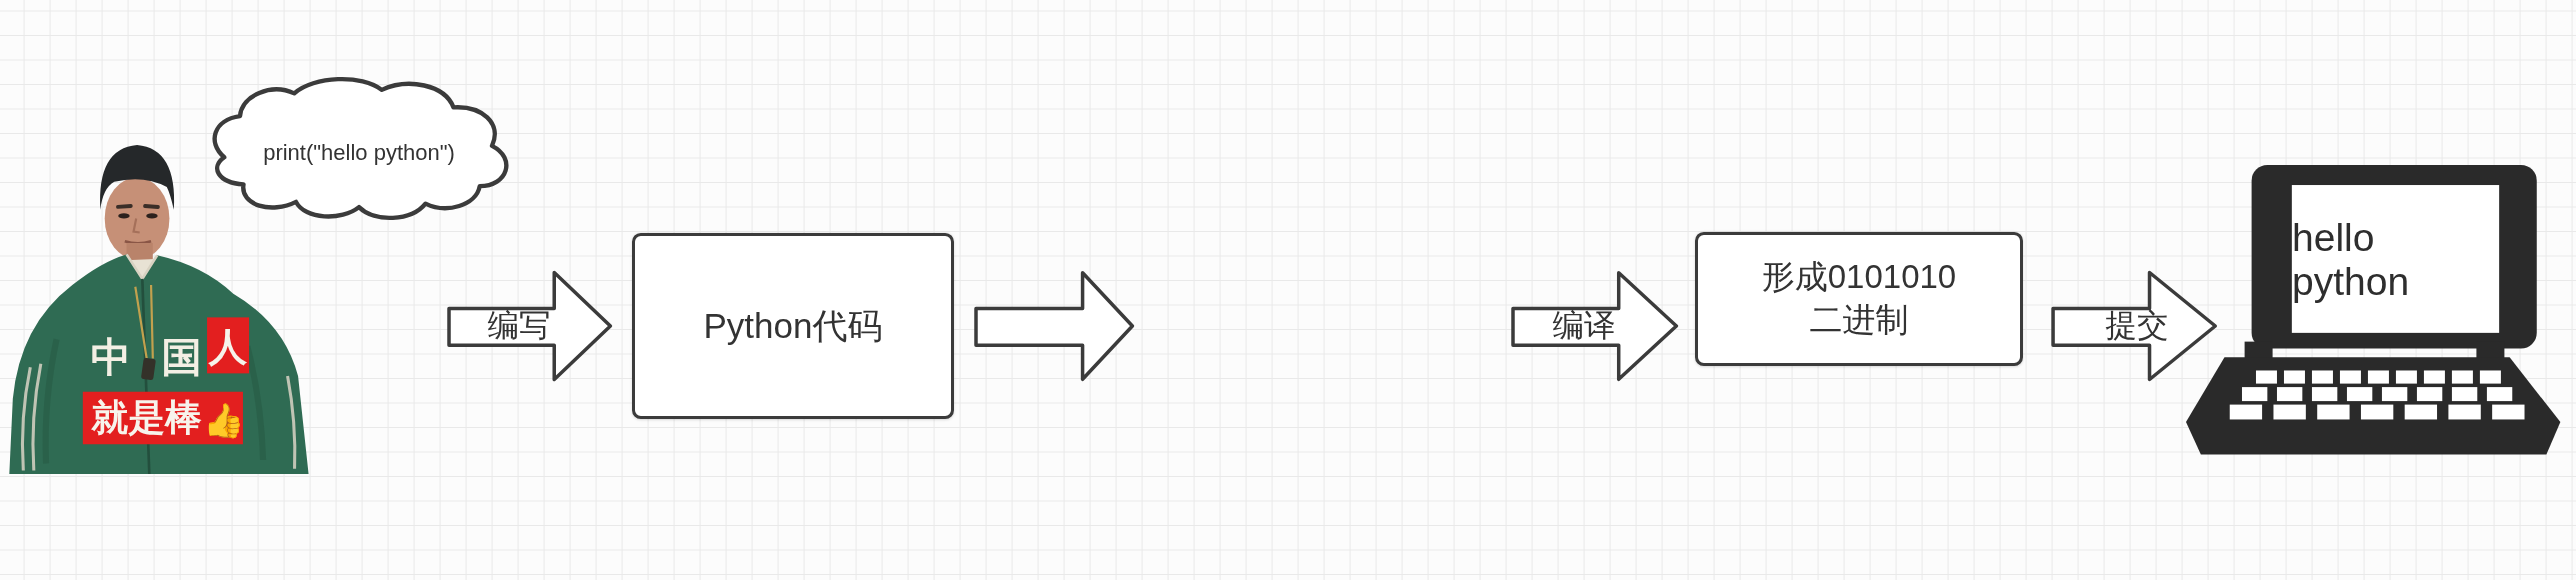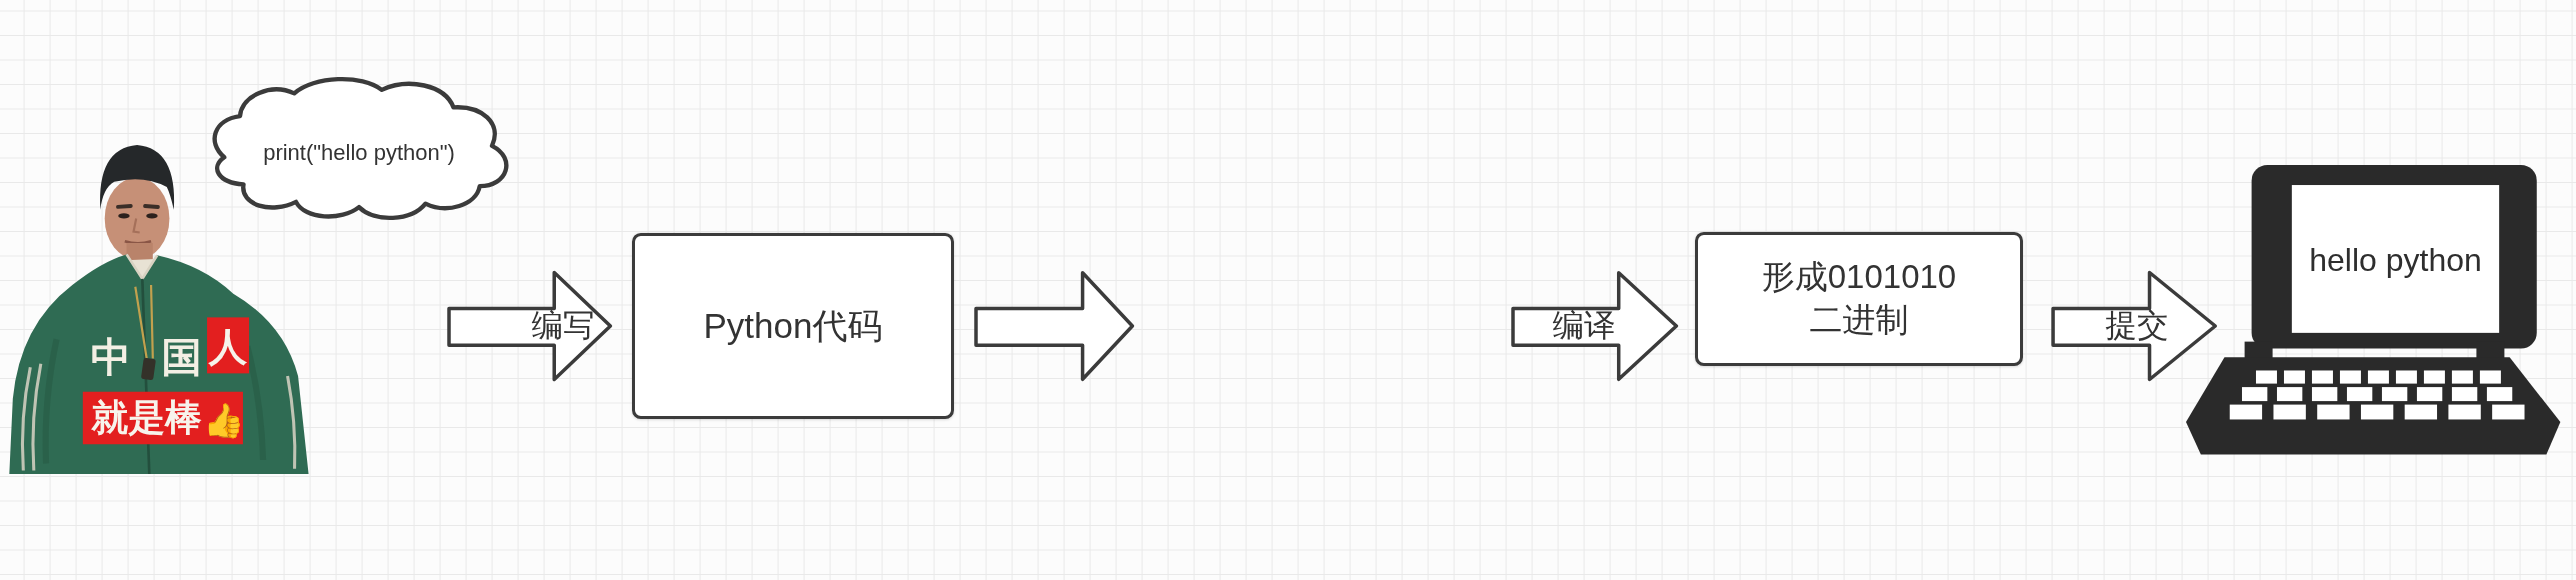--- a/index.html
+++ b/index.html
@@ -35,21 +35,21 @@
     height:42px;
   }
   .cloud-text{
     position:absolute;
     display:flex;align-items:center;justify-content:center;
     font-size:22px;color:#333333;
   }
   .screen-text{
     position:absolute;
     display:flex;align-items:center;justify-content:center;
-    font-size:32px;color:#2e2e2e;
+    font-size:39px;color:#2e2e2e;
   }
   svg{display:block;overflow:visible;}
 </style>
 </head>
 <body>
 
 <div id="canvas">
 
   <svg class="abs" style="left:4.4px;top:138px;" width="337" height="336" viewBox="0 0 385 384">
 
@@ -105,21 +105,21 @@
              C 252,168 210,170 192,152
              C 172,168 130,166 120,146
              C 92,160 56,150 60,126
              C 30,124 22,106 38,95 Z" fill="#ffffff" stroke="#3b3b3b" stroke-width="5" stroke-linejoin="round"></path>
   </svg>
   <div class="cloud-text" style="left:219px;top:137px;width:280px;height:31.5px;">print("hello python")</div>
 
   <svg class="abs" style="left:449px;top:269px;" width="164" height="114" viewBox="0 0 187 130">
     <polygon points="0,45 120,45 120,4 184,65 120,126 120,87 0,87" fill="#ffffff" stroke="#3b3b3b" stroke-width="4" stroke-linejoin="round"></polygon>
   </svg>
-  <div class="arrow-label" style="left:449px;top:305px;width:140px;padding-left:44px;">编写</div>
+  <div class="arrow-label" style="left:449px;top:305px;width:140px;">编写</div>
 
   <svg class="abs" style="left:976px;top:269px;" width="159" height="114" viewBox="0 0 182 130">
     <polygon points="0,45 122,45 122,4 179,65 122,126 122,87 0,87" fill="#ffffff" stroke="#3b3b3b" stroke-width="4" stroke-linejoin="round"></polygon>
   </svg>
   <div class="arrow-label" style="left:976px;top:305px;width:142px;"></div>
 
   <svg class="abs" style="left:1513px;top:269px;" width="166" height="114" viewBox="0 0 190 130">
     <polygon points="0,45 121,45 121,4 187,65 121,126 121,87 0,87" fill="#ffffff" stroke="#3b3b3b" stroke-width="4" stroke-linejoin="round"></polygon>
   </svg>
   <div class="arrow-label" style="left:1513px;top:305px;width:142px;">编译</div>

